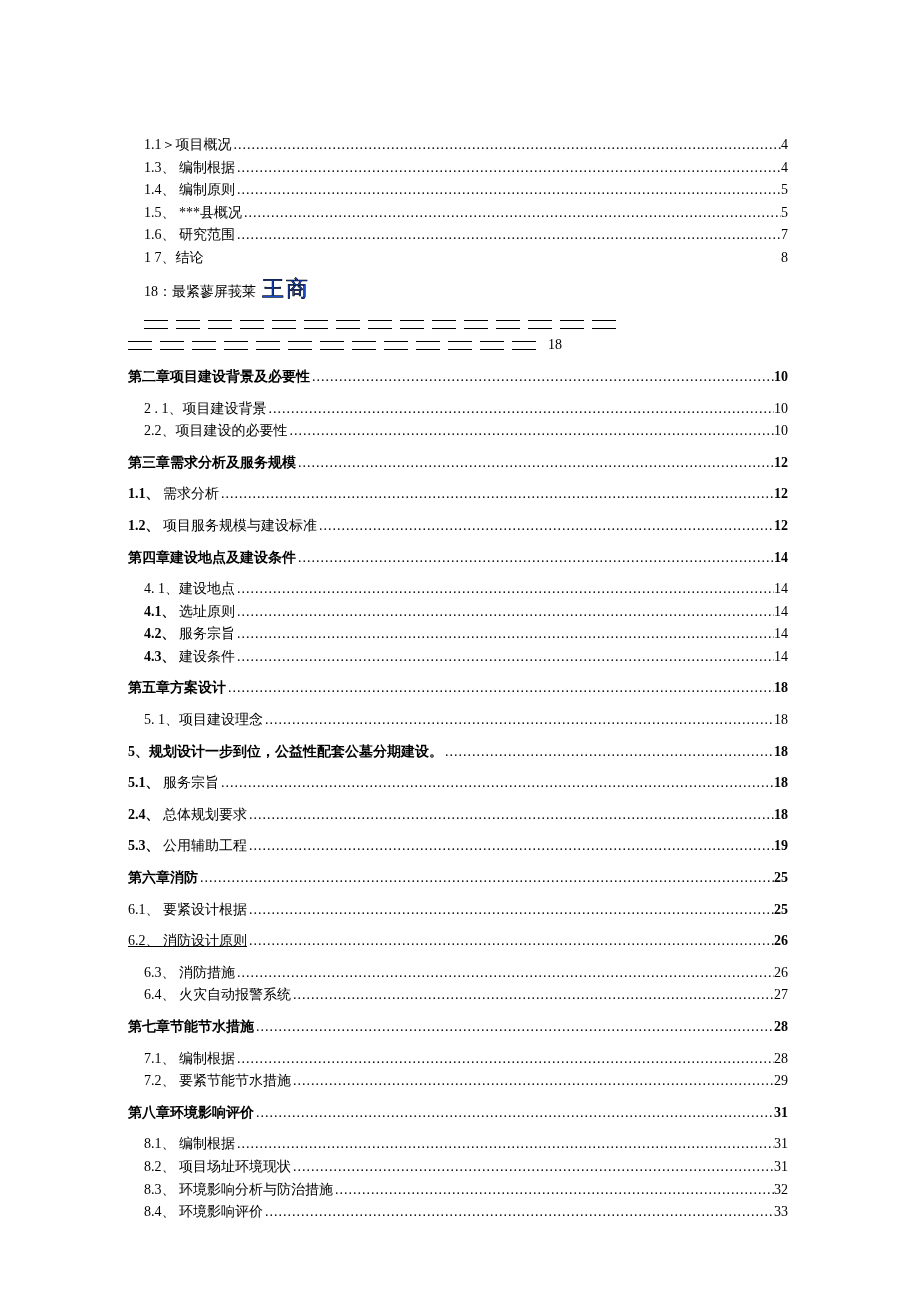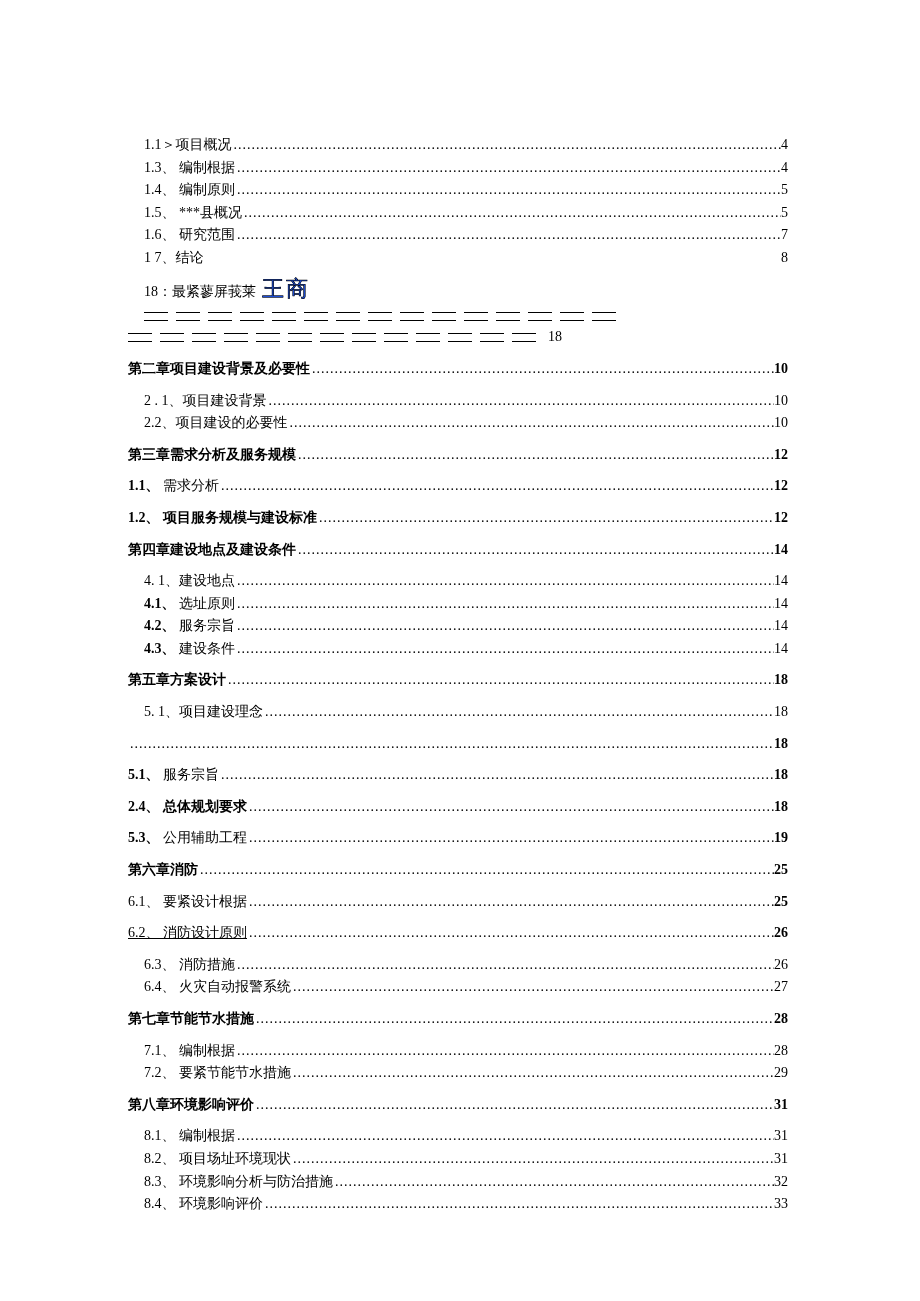--- a/index.html
+++ b/index.html
@@ -34,21 +34,21 @@
   .toc-page { flex: 0 0 auto; }
   .bold .toc-label, .bold .toc-page { font-weight: bold; }
   .bold-part { font-weight: bold; }
   .section-gap { margin-top: 12px; margin-bottom: 12px; }
   .special-line {
     margin: 6px 0 4px 16px;
     font-size: 14px;
     display: flex;
     align-items: baseline;
     flex-wrap: wrap;
-    gap: 8px;
+    gap: 16px;
   }
   .special-main {
     display: inline-flex;
     align-items: baseline;
     gap: 6px;
   }
   .outline-char {
     font-size: 22px;
     font-weight: 300;
     letter-spacing: 2px;
@@ -163,21 +163,21 @@
   <span class="toc-label">第三章需求分析及服务规模</span>
   <span class="toc-dots"></span>
   <span class="toc-page">12</span>
 </div>
 <div class="toc-line indent0 bold section-gap">
   <span class="toc-label"><span class="bold-part">1.1、</span><span style="font-weight:normal;"> 需求分析</span></span>
   <span class="toc-dots"></span>
   <span class="toc-page">12</span>
 </div>
 <div class="toc-line indent0 bold section-gap">
-  <span class="toc-label"><span class="bold-part">1.2、</span><span style="font-weight:bold;"> 项目服务规模与建设标准</span></span>
+  <span class="toc-label"><span class="bold-part">1.2、</span><span style="font-weight:normal;"> 项目服务规模与建设标准</span></span>
   <span class="toc-dots"></span>
   <span class="toc-page">12</span>
 </div>
 
 <div class="toc-line indent0 bold section-gap">
   <span class="toc-label">第四章建设地点及建设条件</span>
   <span class="toc-dots"></span>
   <span class="toc-page">14</span>
 </div>
 <div class="toc-line indent1">
@@ -205,30 +205,31 @@
   <span class="toc-label">第五章方案设计</span>
   <span class="toc-dots"></span>
   <span class="toc-page">18</span>
 </div>
 <div class="toc-line indent1">
   <span class="toc-label">5. 1、项目建设理念</span>
   <span class="toc-dots"></span>
   <span class="toc-page">18</span>
 </div>
 <div class="toc-line indent0 bold section-gap">
+  <span class="toc-label"><span class="bold-part">5</span><span>、规划设计一步到位，公益性配套公墓分期建设。</span></span>
   <span class="toc-dots"></span>
   <span class="toc-page">18</span>
 </div>
 <div class="toc-line indent0 bold section-gap">
   <span class="toc-label"><span class="bold-part">5.1、</span><span style="font-weight:normal;"> 服务宗旨</span></span>
   <span class="toc-dots"></span>
   <span class="toc-page">18</span>
 </div>
 <div class="toc-line indent0 bold section-gap">
-  <span class="toc-label"><span class="bold-part">2.4、</span><span style="font-weight:bold;"> 总体规划要求</span></span>
+  <span class="toc-label"><span class="bold-part">2.4、</span><span style="font-weight:normal;"> 总体规划要求</span></span>
   <span class="toc-dots"></span>
   <span class="toc-page">18</span>
 </div>
 <div class="toc-line indent0 bold section-gap">
   <span class="toc-label"><span class="bold-part">5.3、</span><span style="font-weight:normal;"> 公用辅助工程</span></span>
   <span class="toc-dots"></span>
   <span class="toc-page">19</span>
 </div>
 
 <div class="toc-line indent0 bold section-gap">

